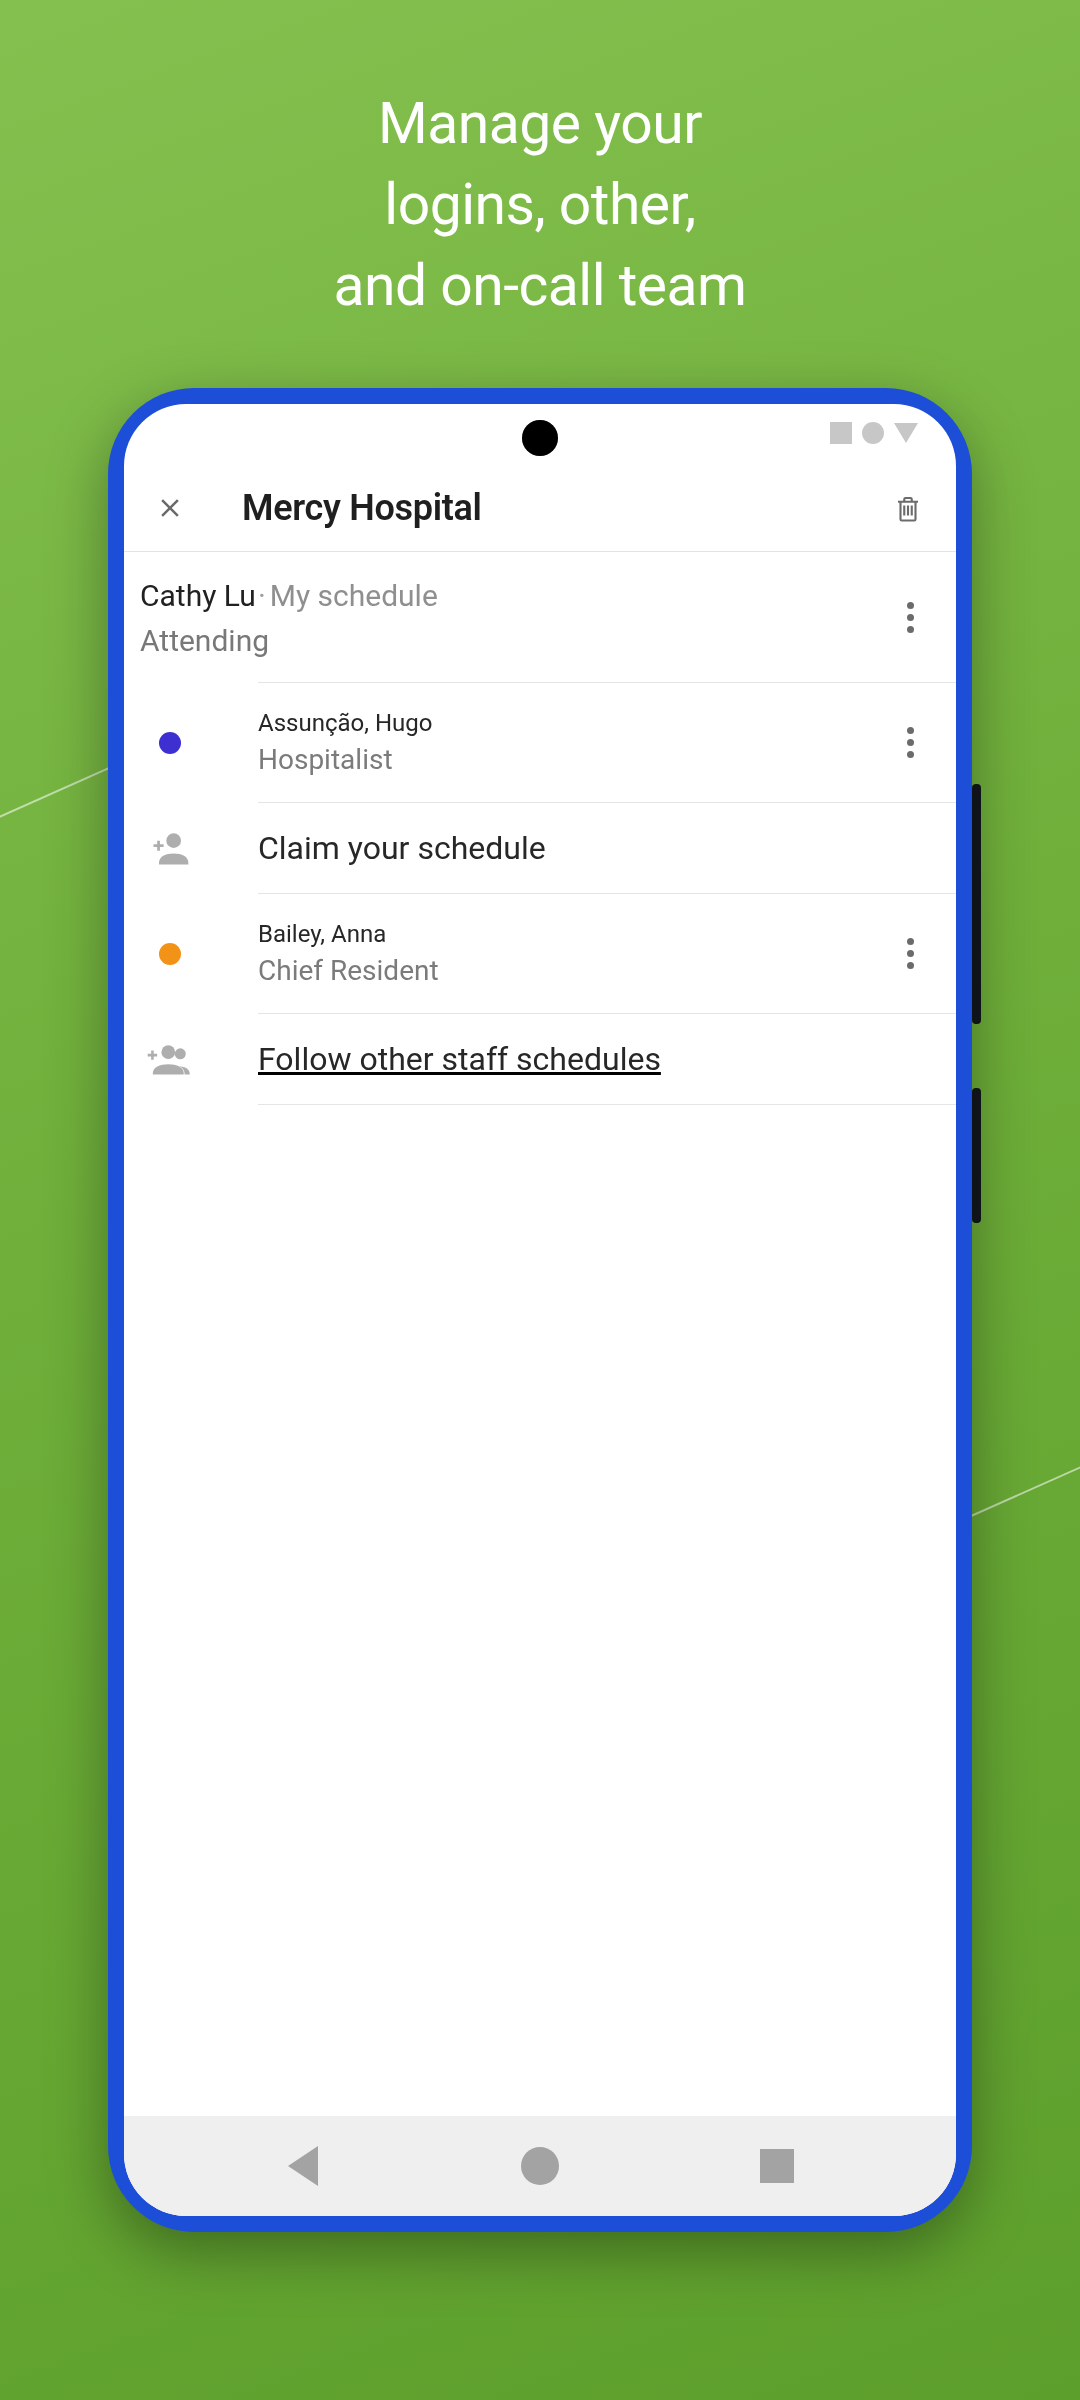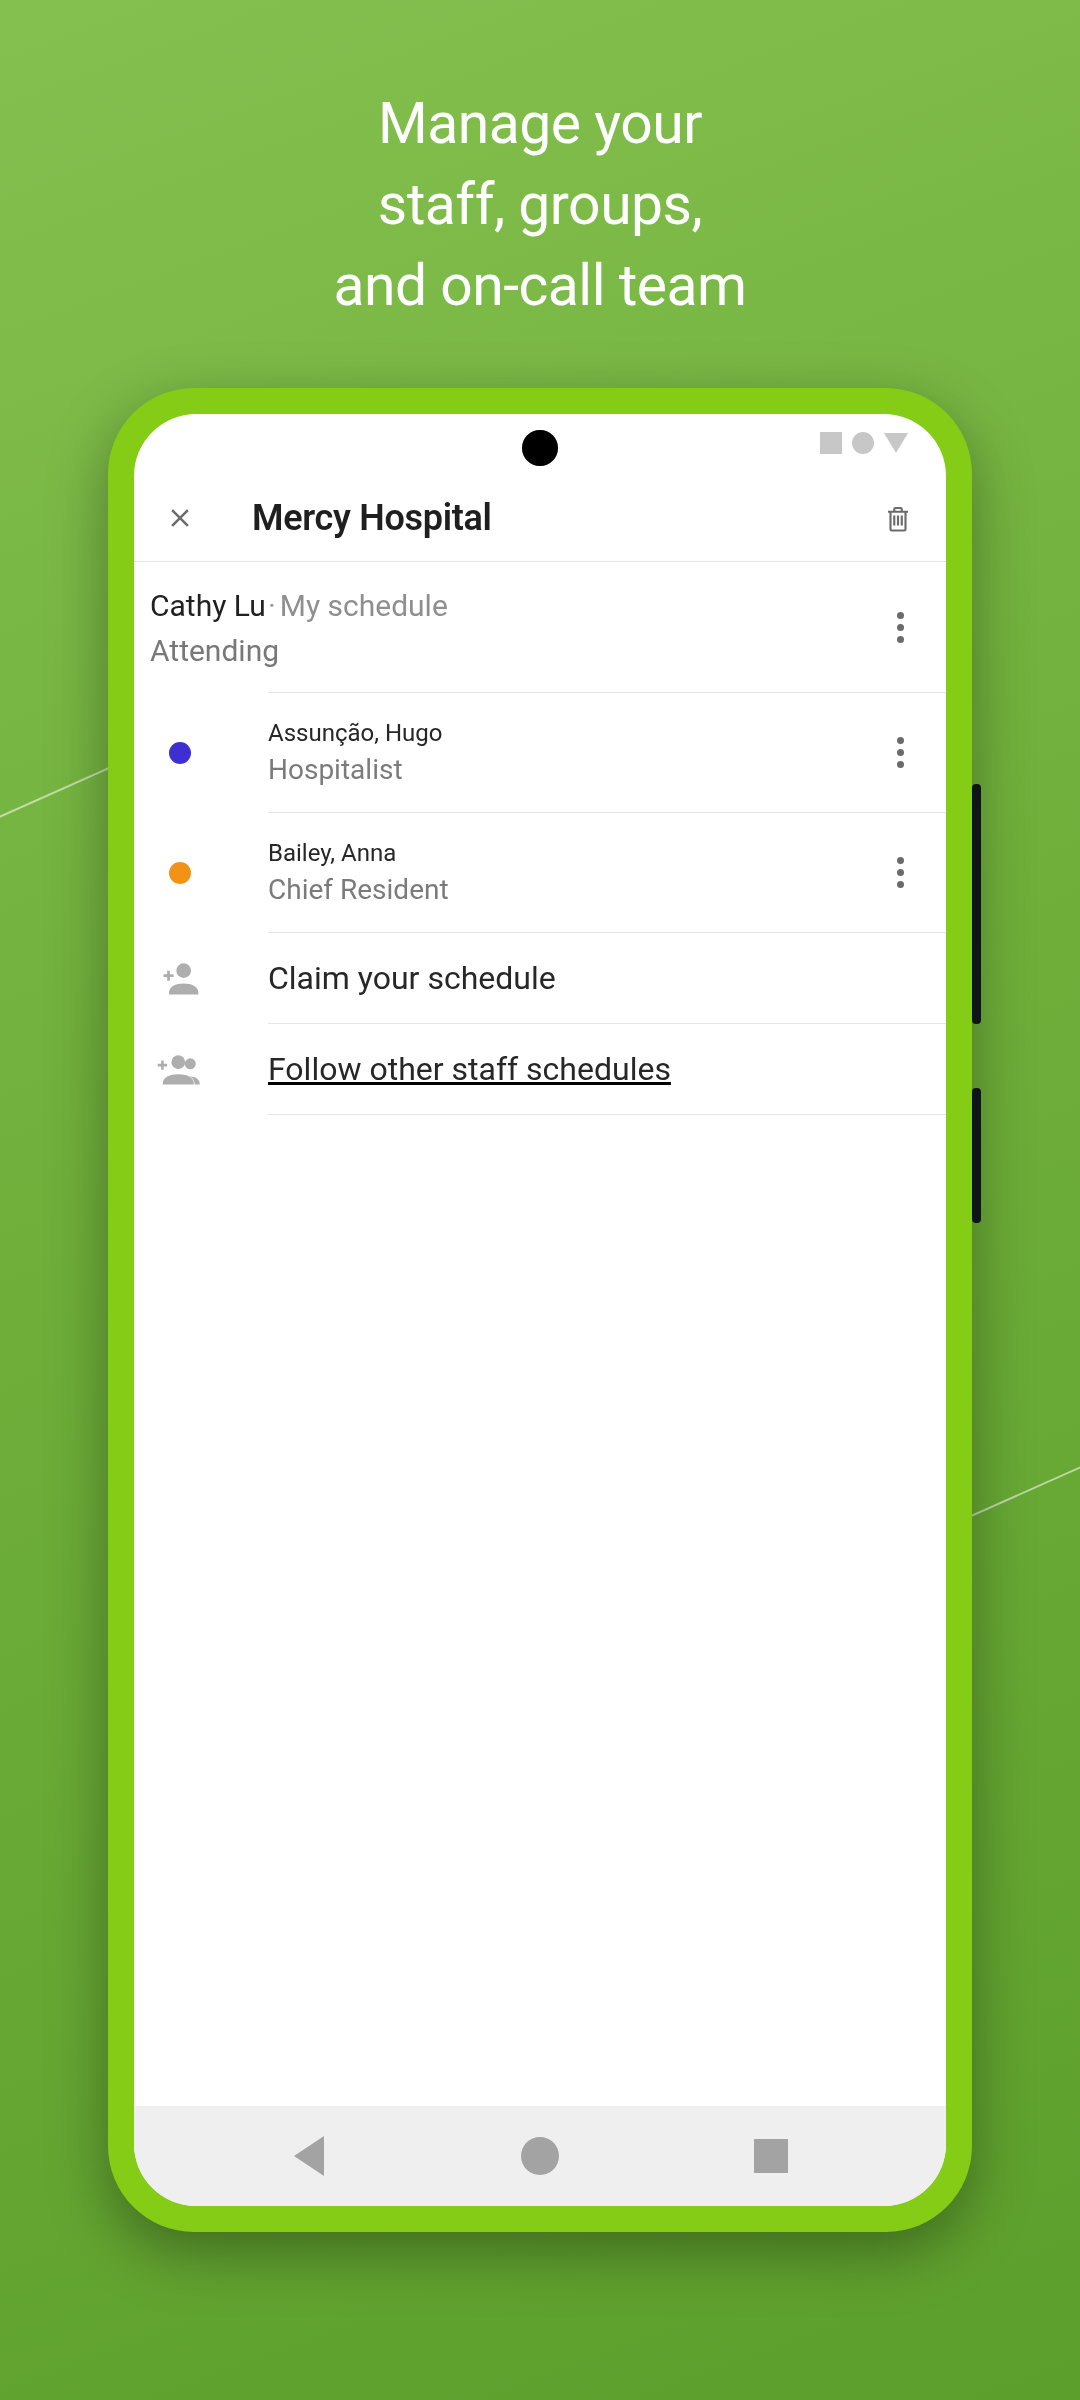--- a/index.html
+++ b/index.html
@@ -25,23 +25,23 @@
       letter-spacing: -0.5px;
     }
 
     
     .phone {
       position: absolute;
       left: 108px;
       top: 388px;
       width: 864px;
       height: 1844px;
-      background: #84cc16;
+      background: #1d4ed8;
       border-radius: 86px;
-      padding: 26px;
+      padding: 16px;
       box-shadow: 0 20px 60px rgba(0,0,0,0.35);
     }
     .side-btn { position: absolute; right: -9px; width: 9px; background: #0e1418; border-radius: 4px; }
     .side-btn.a { top: 396px; height: 240px; }
     .side-btn.b { top: 700px; height: 135px; }
 
     .screen {
       position: relative;
       width: 100%;
       height: 100%;
@@ -156,21 +156,21 @@
     .nav-sq { width: 34px; height: 34px; background: #a3a3a3; }
   </style>
 </head>
 <body>
 
 <div class="bg-line l1"></div>
 <div class="bg-line l2"></div>
 
 <div class="hero">
   <div>Manage your</div>
-  <div>staff, groups,</div>
+  <div>logins, other,</div>
   <div>and on-call team</div>
 </div>
 
 <div class="phone">
   <div class="side-btn a"></div>
   <div class="side-btn b"></div>
 
   <div class="screen">
     <div class="camera"></div>
     <div class="status-icons">
@@ -219,44 +219,44 @@
           <div class="row-sub">Hospitalist</div>
           <div class="row-overflow">
             <div class="vdots">
                 <span></span>
                 <span></span>
                 <span></span>
               </div>
           </div>
         </div>
 
-        <div class="list-row">
-          <div class="row-icon">
-            <div class="color-dot" style="background:#f29318"></div>
-          </div>
-          <div class="row-title">Bailey, Anna</div>
-          <div class="row-sub">Chief Resident</div>
-          <div class="row-overflow">
-            <div class="vdots">
-                <span></span>
-                <span></span>
-                <span></span>
-              </div>
-          </div>
-        </div>
-
         <div class="list-row row-single">
           <div class="row-icon">
             <svg width="44" height="44" viewBox="0 0 24 24" class="svg-icon">
               <circle cx="14" cy="8" r="4"></circle>
               <path d="M6 20c0-3.3 3.6-5 8-5s8 1.7 8 5v1H6v-1z"></path>
               <path d="M3 10h2V8h1.5v2h2v1.5h-2v2H5v-2H3V10z"></path>
             </svg>
           </div>
           <div class="row-title">Claim your schedule</div>
+        </div>
+
+        <div class="list-row">
+          <div class="row-icon">
+            <div class="color-dot" style="background:#f29318"></div>
+          </div>
+          <div class="row-title">Bailey, Anna</div>
+          <div class="row-sub">Chief Resident</div>
+          <div class="row-overflow">
+            <div class="vdots">
+                <span></span>
+                <span></span>
+                <span></span>
+              </div>
+          </div>
         </div>
 
         <div class="list-row row-single">
           <div class="row-icon">
             <svg width="48" height="44" viewBox="0 0 28 24" class="svg-icon">
               <circle cx="13" cy="8" r="4"></circle>
               <circle cx="20" cy="9" r="3.2"></circle>
               <path d="M4 20c0-3.1 4-5 9-5s9 1.9 9 5v1H4v-1z"></path>
               <path d="M22.5 20.5c0-1.8-1.2-3.3-3-4.2 3.2.2 6 1.7 6 4.2v.5h-3v-.5z"></path>
               <path d="M1 9h2V7h1.5v2h2v1.5h-2v2H3v-2H1V9z"></path>

